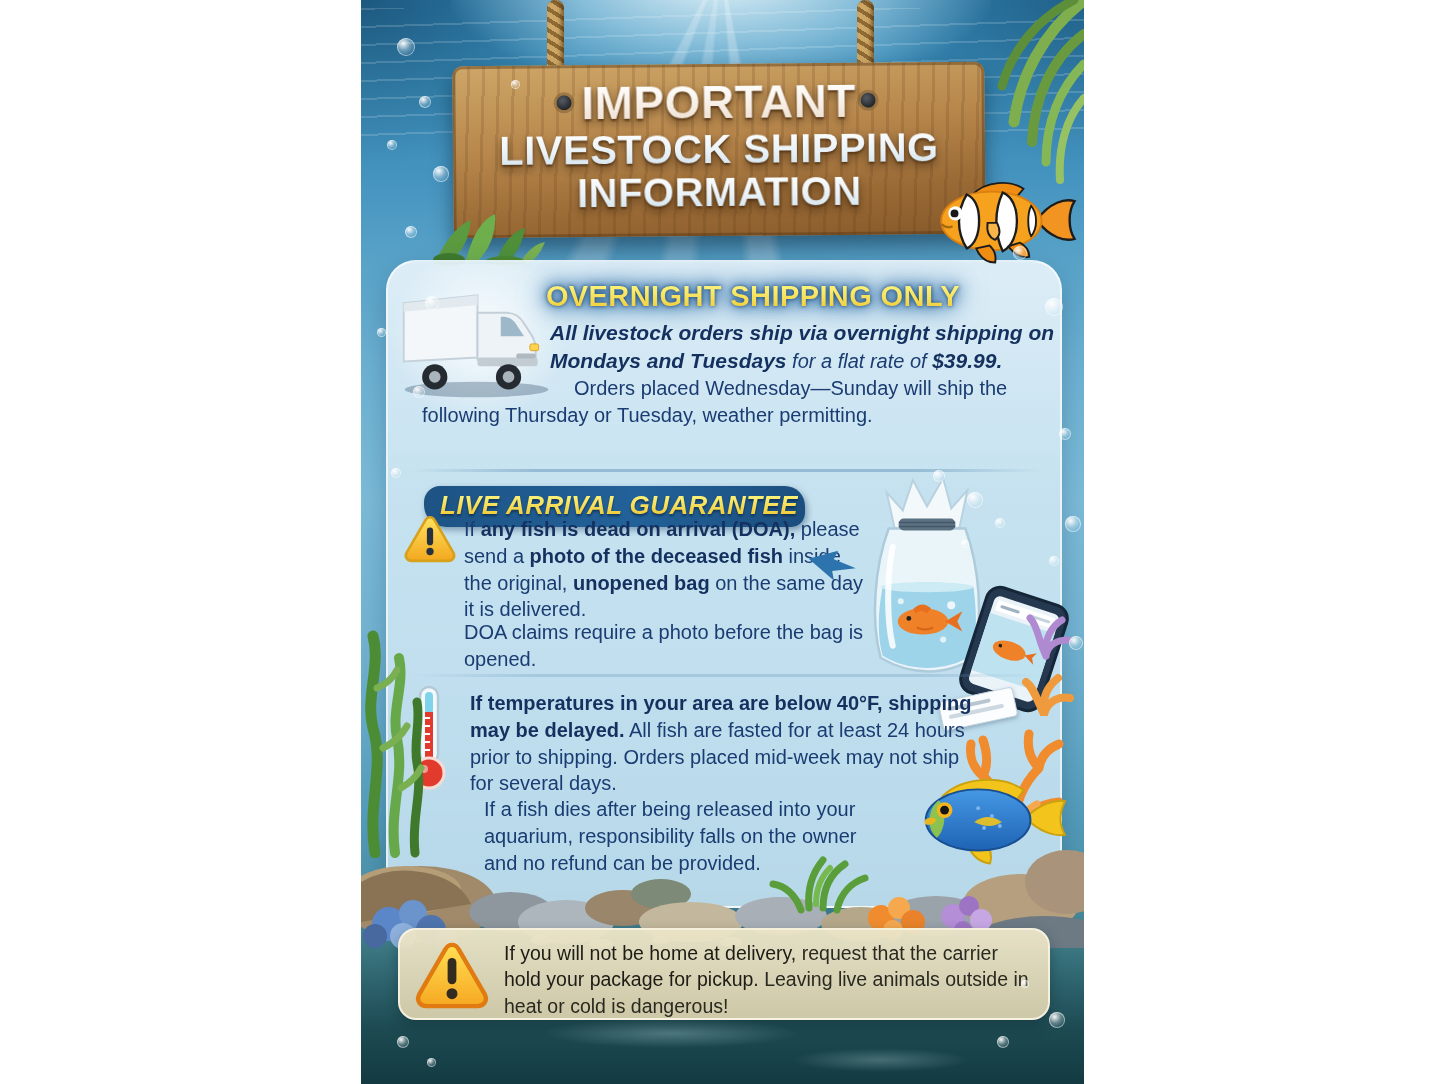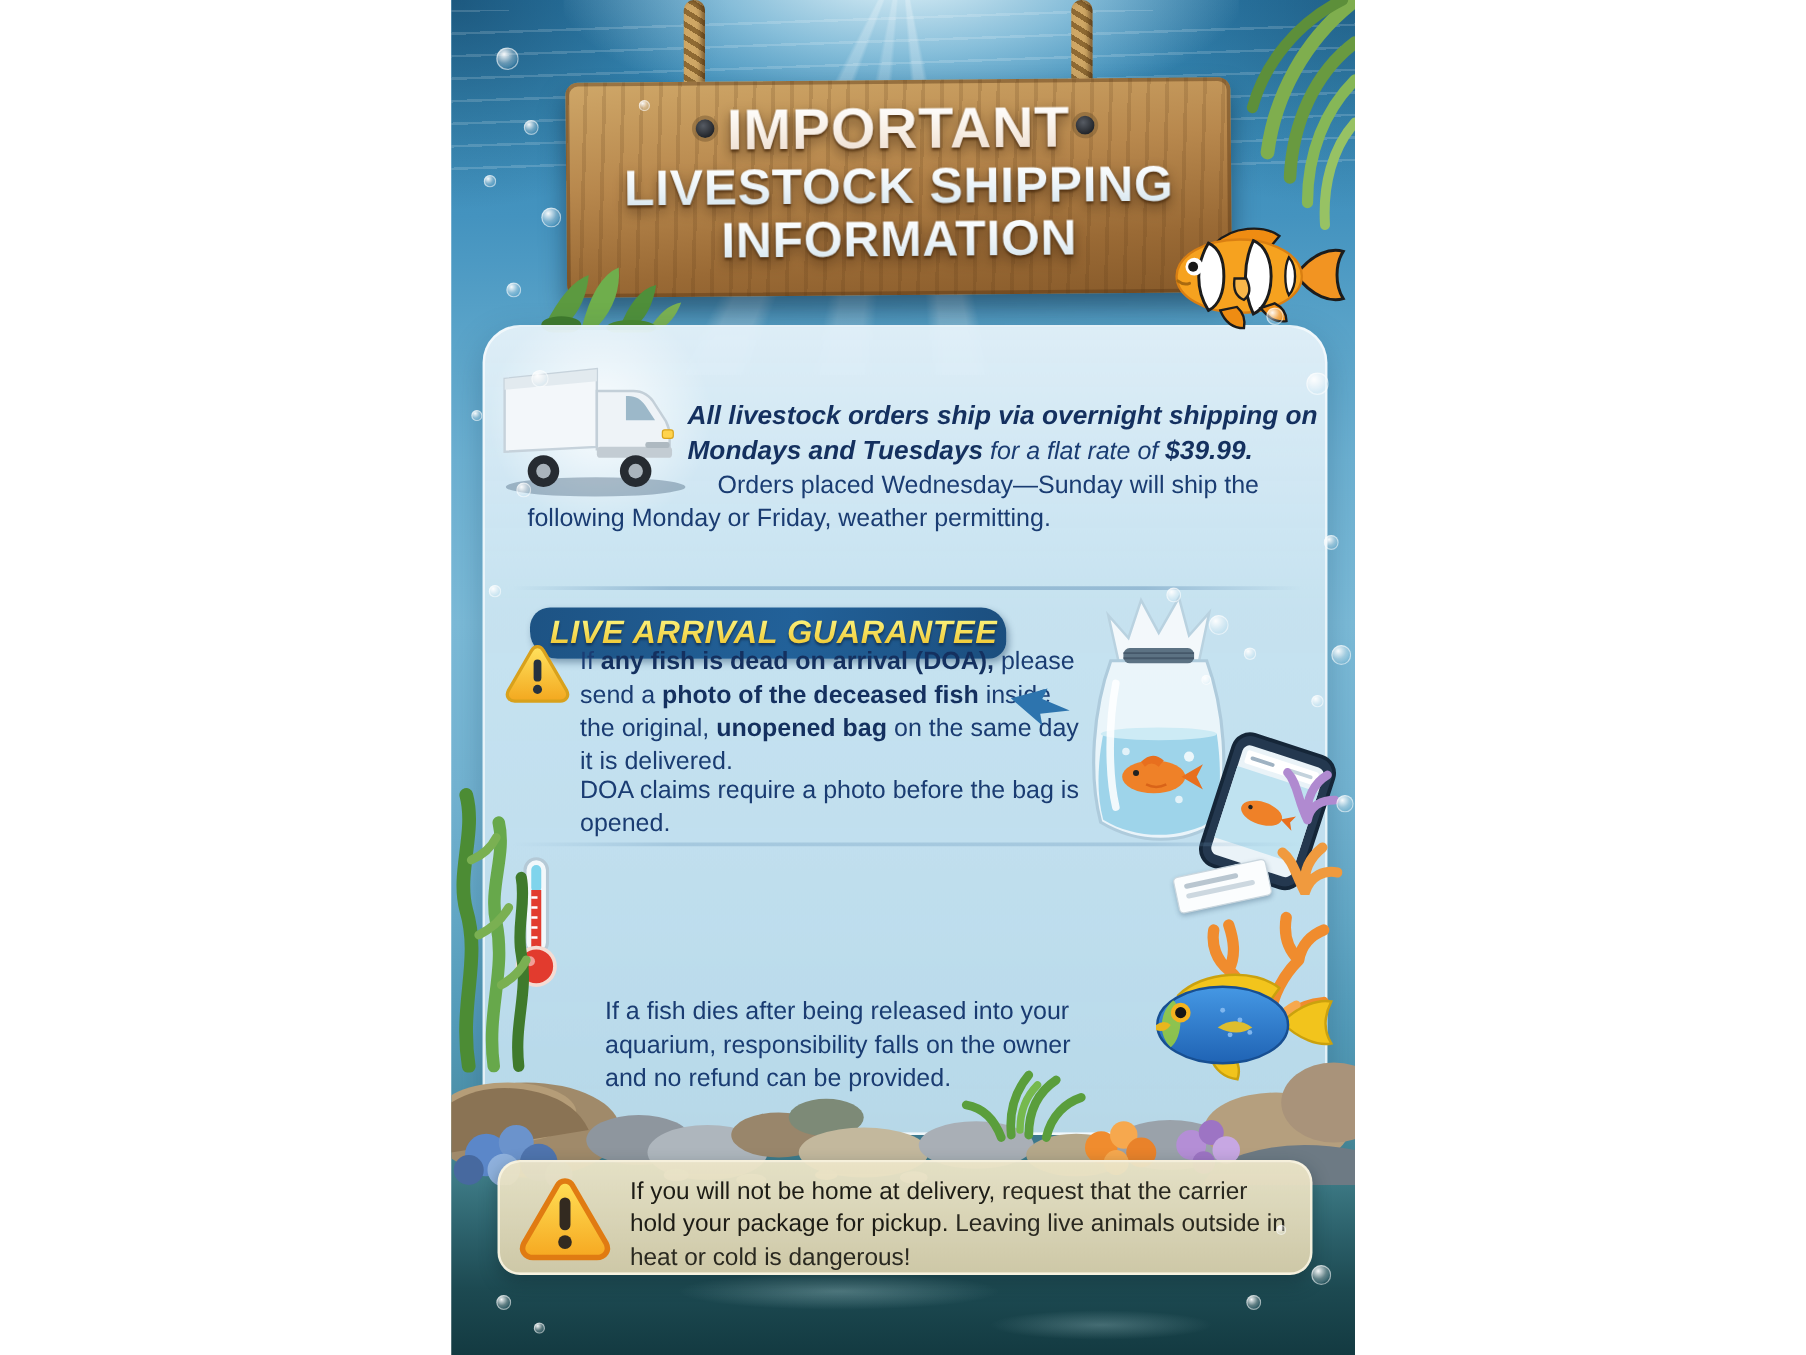--- a/index.html
+++ b/index.html
@@ -186,22 +186,23 @@
       <path d="M112,38 c6,0 11,3 14,8 l8,12 h-24 v-20 Z" fill="#9cb8c9"></path>
       <rect x="86" y="80" width="62" height="9" rx="3" fill="#c3ccd3"></rect>
       <rect x="140" y="66" width="9" height="7" rx="2" fill="#ffd34d" stroke="#d8a41e"></rect>
       <rect x="126" y="76" width="20" height="5" rx="2" fill="#aeb9c1"></rect>
       <circle cx="42" cy="100" r="13" fill="#262b31"></circle>
         <circle cx="42" cy="100" r="6" fill="#aab4bc"></circle>
       <circle cx="118" cy="100" r="13" fill="#262b31"></circle>
         <circle cx="118" cy="100" r="6" fill="#aab4bc"></circle>
     </svg>
 
+    <h2 class="h1">OVERNIGHT SHIPPING ONLY</h2>
     <p class="txt p1"><span class="b">All livestock orders ship via overnight shipping on Mondays and Tuesdays</span><span> for a flat rate of </span><span class="b">$39.99.</span></p>
-    <p class="txt p2">Orders placed Wednesday—Sunday will ship the following Monday or Friday, weather permitting.</p>
+    <p class="txt p2">Orders placed Wednesday—Sunday will ship the following Thursday or Tuesday, weather permitting.</p>
 
     <div class="divider div1"></div>
 
     <h2 class="h2-band"><span>LIVE ARRIVAL GUARANTEE</span></h2>
     <svg class="warn-tri-1" viewBox="0 0 104 96">
       <defs>
           <linearGradient id="wt1" x1="0" y1="0" x2="0" y2="1">
         <stop offset="0" stop-color="#ffe25e"></stop>
             <stop offset="1" stop-color="#f3a81f"></stop>
           </linearGradient>
@@ -256,20 +257,21 @@
     <div class="divider div2"></div>
 
     <svg class="thermo" viewBox="0 0 46 106">
       <rect x="14" y="3" width="18" height="76" rx="9" fill="#f2f8fb" stroke="#b4c9d6" stroke-width="2.5"></rect>
       <rect x="19" y="8" width="8" height="22" rx="4" fill="#7fd4ec"></rect>
       <rect x="19" y="28" width="8" height="52" fill="#e23b2e"></rect>
       <path d="M19,34 h5 M19,42 h5 M19,50 h5 M19,58 h5 M19,66 h5" stroke="#ffffff" stroke-width="2"></path>
       <circle cx="23" cy="89" r="15" fill="#e23b2e" stroke="#f4dcd4" stroke-width="3"></circle>
       <circle cx="18" cy="85" r="4" fill="rgba(255,255,255,.5)"></circle>
     </svg>
+    <p class="txt t1"><span class="b">If temperatures in your area are below 40°F, shipping may be delayed.</span><span> All fish are fasted for at least 24 hours prior to shipping. Orders placed mid-week may not ship for several days.</span></p>
     <p class="txt t2">If a fish dies after being released into your aquarium, responsibility falls on the owner and no refund can be provided.</p>
   </div>
 
   <svg class="seaweed" viewBox="0 0 84 260">
     <path d="M14,255 C6,205 24,170 12,130 C4,100 20,68 12,38" stroke="#4c8c34" stroke-width="11" fill="none" stroke-linecap="round"></path>
     <path d="M34,255 C28,210 44,180 36,140 C30,112 44,86 38,60" stroke="#67a84b" stroke-width="10" fill="none" stroke-linecap="round"></path>
     <path d="M54,255 C50,220 62,196 56,165 C52,144 60,124 56,104" stroke="#3f7a2c" stroke-width="9" fill="none" stroke-linecap="round"></path>
     <path d="M22,150 q16,-8 24,-22 M16,90 q14,-6 20,-18 M40,190 q14,-8 20,-20" stroke="#7ab052" stroke-width="7" fill="none" stroke-linecap="round"></path>
   </svg>
   <svg class="coral-orange-big" viewBox="0 0 122 116">

